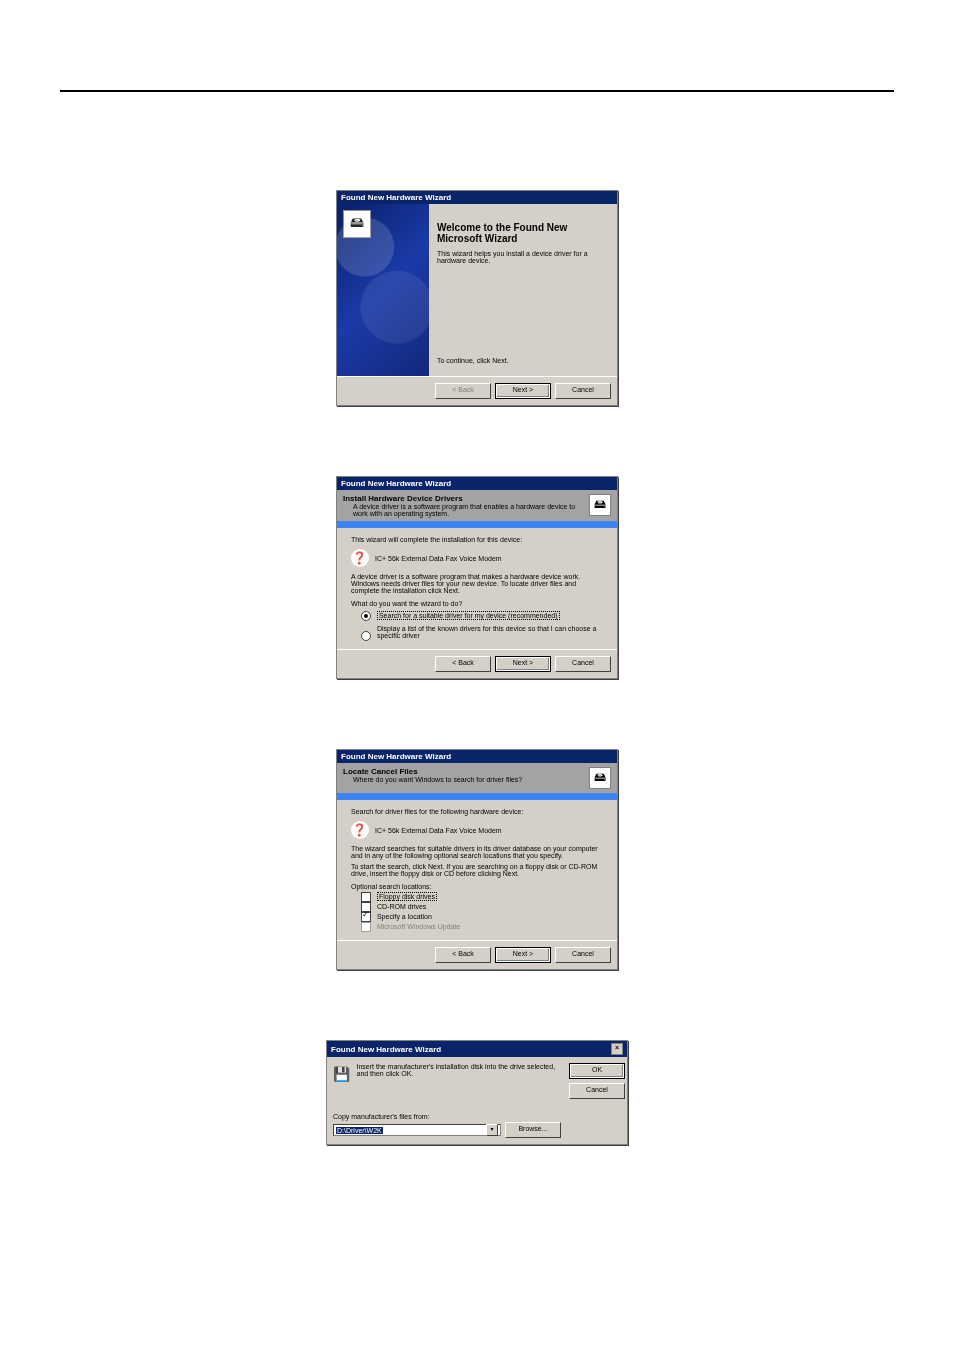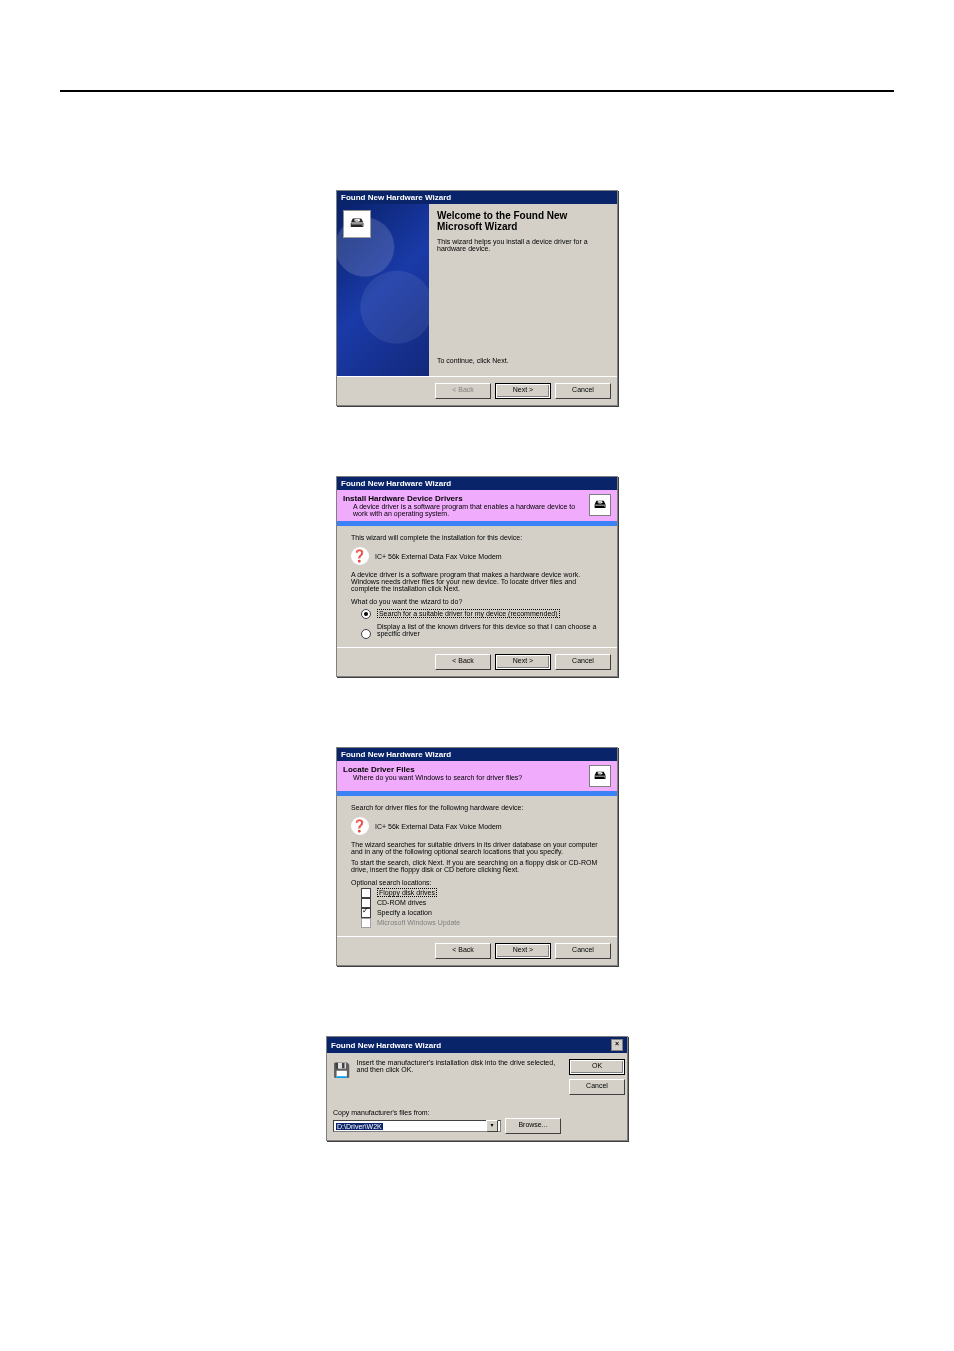--- a/index.html
+++ b/index.html
@@ -119,31 +119,31 @@
   .s1-right {
     flex: 1;
     padding: 6px 8px;
     display: flex;
     flex-direction: column;
     justify-content: flex-start;
   }
   .s1-right h1 {
     font-size: 10px;
     font-weight: bold;
-    margin: 0 0 6px 0;
+    margin: 12px 0 6px 0;
   }
   .s1-right p { margin: 0 0 6px 0; font-size: 7px; }
   
   .ws-head {
-    background: #f0abfc;
+    background: #a3a3a3;
     padding: 4px 6px;
     display: flex;
     align-items: flex-start;
     gap: 6px;
-    border-bottom: 5px solid #3b82f6;
+    border-bottom: 7px solid #3b82f6;
   }
   .ws-head .txt { flex: 1; }
   .ws-head .htitle { font-weight: bold; font-size: 8px; }
   .ws-head .hsub { font-size: 7px; padding-left: 10px; }
   .ws-body {
     padding: 8px 14px;
     font-size: 7px;
   }
   .dev-row { display: flex; align-items: center; gap: 6px; margin: 6px 0; }
   .dev-icon {
@@ -261,21 +261,21 @@
         <div class="btn">Cancel</div>
       </div>
     </div>
 
     <div class="win">
       <div class="titlebar">
         <span>Found New Hardware Wizard</span>
       </div>
       <div class="ws-head">
         <div class="txt">
-          <div class="htitle">Locate Driver Files</div>
+          <div class="htitle">Locate Cancel Files</div>
           <div class="hsub">Where do you want Windows to search for driver files?</div>
         </div>
         <div class="icon-box">🖴</div>
       </div>
       <div class="ws-body">
         <div>Search for driver files for the following hardware device:</div>
         <div class="dev-row">
           <span class="dev-icon">❓</span>
           <span>IC+ 56k External Data Fax Voice Modem</span>
         </div>

